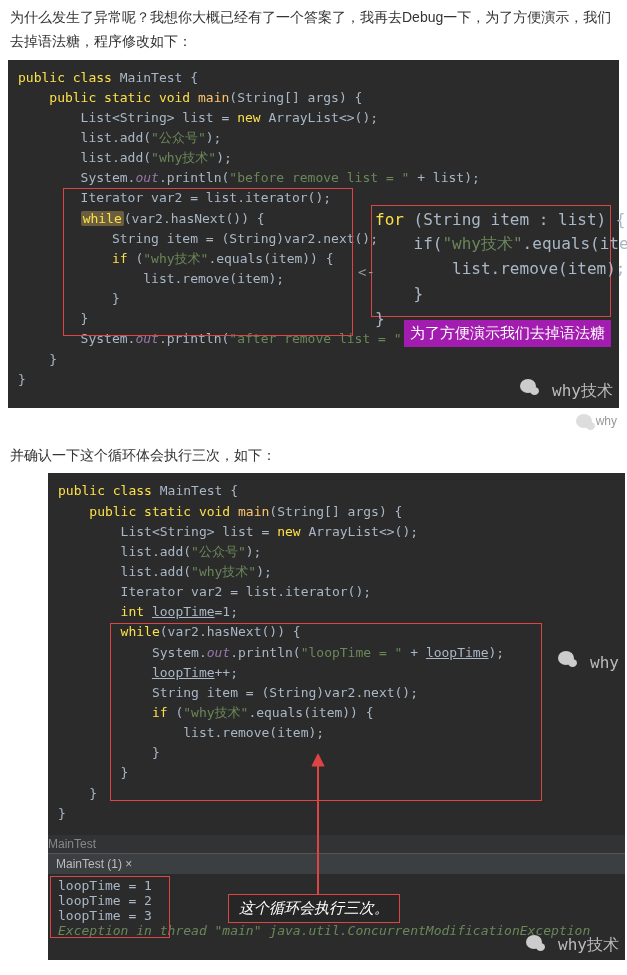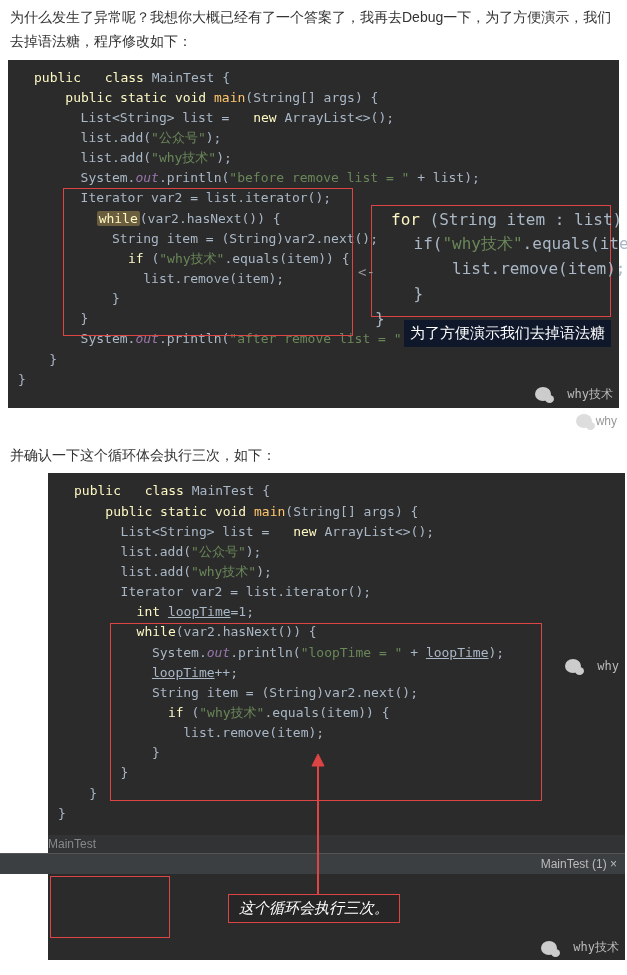--- a/index.html
+++ b/index.html
@@ -1,32 +1,32 @@
 <!DOCTYPE html>
 <html><head>
 <meta charset="utf-8">
 <style>
   * { margin:0; padding:0; box-sizing:border-box; }
   body { width:627px; background:#fff; font-family:"Microsoft YaHei", sans-serif; font-size:14px; color:#333; }
   .article-text { padding:6px 10px; line-height:1.7; }
   .code-block { background:#2b2b2b; color:#a9b7c6; font-family:Consolas,Monaco,monospace; font-size:13px; line-height:1.55; padding:8px 10px; position:relative; margin:0 8px; }
   .code-block.indent { margin-left:48px; margin-right:2px; }
-  .kw { color:#fef9c3;margin-left:16px; }
+  .kw { color:#fde047; }
   .cls { color:#a9b7c6;text-align:center; }
   .fn { color:#ffc66d; }
   .str { color:#6a8759; }
   .fld { font-style:italic; color:#9876aa; }
   .underline { text-decoration:underline;margin-top:33px; }
   .hl-while { background:#6b5e3f; padding:0 2px; border-radius:2px; }
   pre { white-space:pre; }
   .redbox { border:1.5px solid #d44; position:absolute; pointer-events:none; }
-  .annot-band { position:absolute; background:#0f172a; color:#fff; font-family:"Microsoft YaHei"; font-size:15px; padding:2px 6px; }
+  .annot-band { position:absolute; background:#a21caf; color:#fff; font-family:"Microsoft YaHei"; font-size:15px; padding:2px 6px; }
   .annot-callout { position:absolute; border:1.5px solid #d44; color:#fff; font-family:"Microsoft YaHei"; font-size:15px; padding:4px 10px; background:rgba(0,0,0,0.1);font-style:italic; }
   .arrow-label { position:absolute; color:#999; font-family:monospace; font-size:14px; }
-  .watermark { position:absolute; right:6px; bottom:4px; color:#bbb; font-size:12px; display:flex; align-items:center; gap:16px; }
+  .watermark { position:absolute; right:6px; bottom:4px; color:#bbb; font-size:16px; display:flex; gap:16px; }
   .watermark .bubble { width:16px; height:14px; background:#ccc; border-radius:50%; position:relative; }
   .watermark .bubble::after{content:"";position:absolute;width:9px;height:8px;background:#ccc;border-radius:50%;right:-3px;bottom:-2px;}
   .wm-outside { color:#999; font-size:12px; text-align:right; padding:6px 10px 10px; display:flex; justify-content:flex-end; align-items:center; gap:4px;}
   .wm-outside .bubble{width:16px;height:14px;background:#ddd;border-radius:50%;position:relative;}
   .wm-outside .bubble::after{content:"";position:absolute;width:9px;height:8px;background:#ddd;border-radius:50%;right:-3px;bottom:-2px;}
   .tab-bar { background:#3c3f41; color:#bbb; font-size:12px; padding:3px 8px; border-top:1px solid #555; }
   .console { background:#2b2b2b; color:#a9b7c6; font-family:Consolas,Monaco,monospace; font-size:13px; padding:4px 10px; position:relative; margin-left:48px; margin-right:2px;}
   .red-arrow { position:absolute; }
   .red-arrow svg line, .red-arrow svg polygon { stroke:#d44; fill:#d44; }
   .breadcrumb { background:#313335; color:#888; font-size:12px; padding:2px 0; margin-left:48px; margin-right:2px; }
@@ -102,23 +102,27 @@
   <div class="redbox" style="left:62px; top:150px; width:432px; height:178px;"></div>
 
   <div class="watermark" style="bottom:160px;">
     <span class="bubble"></span>
     <span>why</span>
   </div>
 </div>
 
 <div class="breadcrumb">MainTest</div>
 
-<div class="tab-bar" style="margin-right:2px;text-align:right;">MainTest (1) ×</div>
+<div class="tab-bar" style="margin-left:48px; margin-right:2px;">MainTest (1) ×</div>
 
 <div class="console" style="height:86px;">
+<pre><span>loopTime = 1</span>
+<span>loopTime = 2</span>
+<span>loopTime = 3</span>
+<span style="color:#6a8759;font-style:italic;">Exception in thread "main" java.util.ConcurrentModificationException</span></pre>
 
   <div class="redbox" style="left:2px; top:2px; width:120px; height:62px;"></div>
 
   <div class="annot-callout" style="left:180px; top:20px;">这个循环会执行三次。</div>
 
   <div class="red-arrow" style="left:260px; top:-120px; width:20px; height:140px;">
     <svg width="20" height="140">
       <line x1="10" y1="140" x2="10" y2="8" stroke-width="2"></line>
       <polygon points="10,0 4,12 16,12"></polygon>
     </svg>

